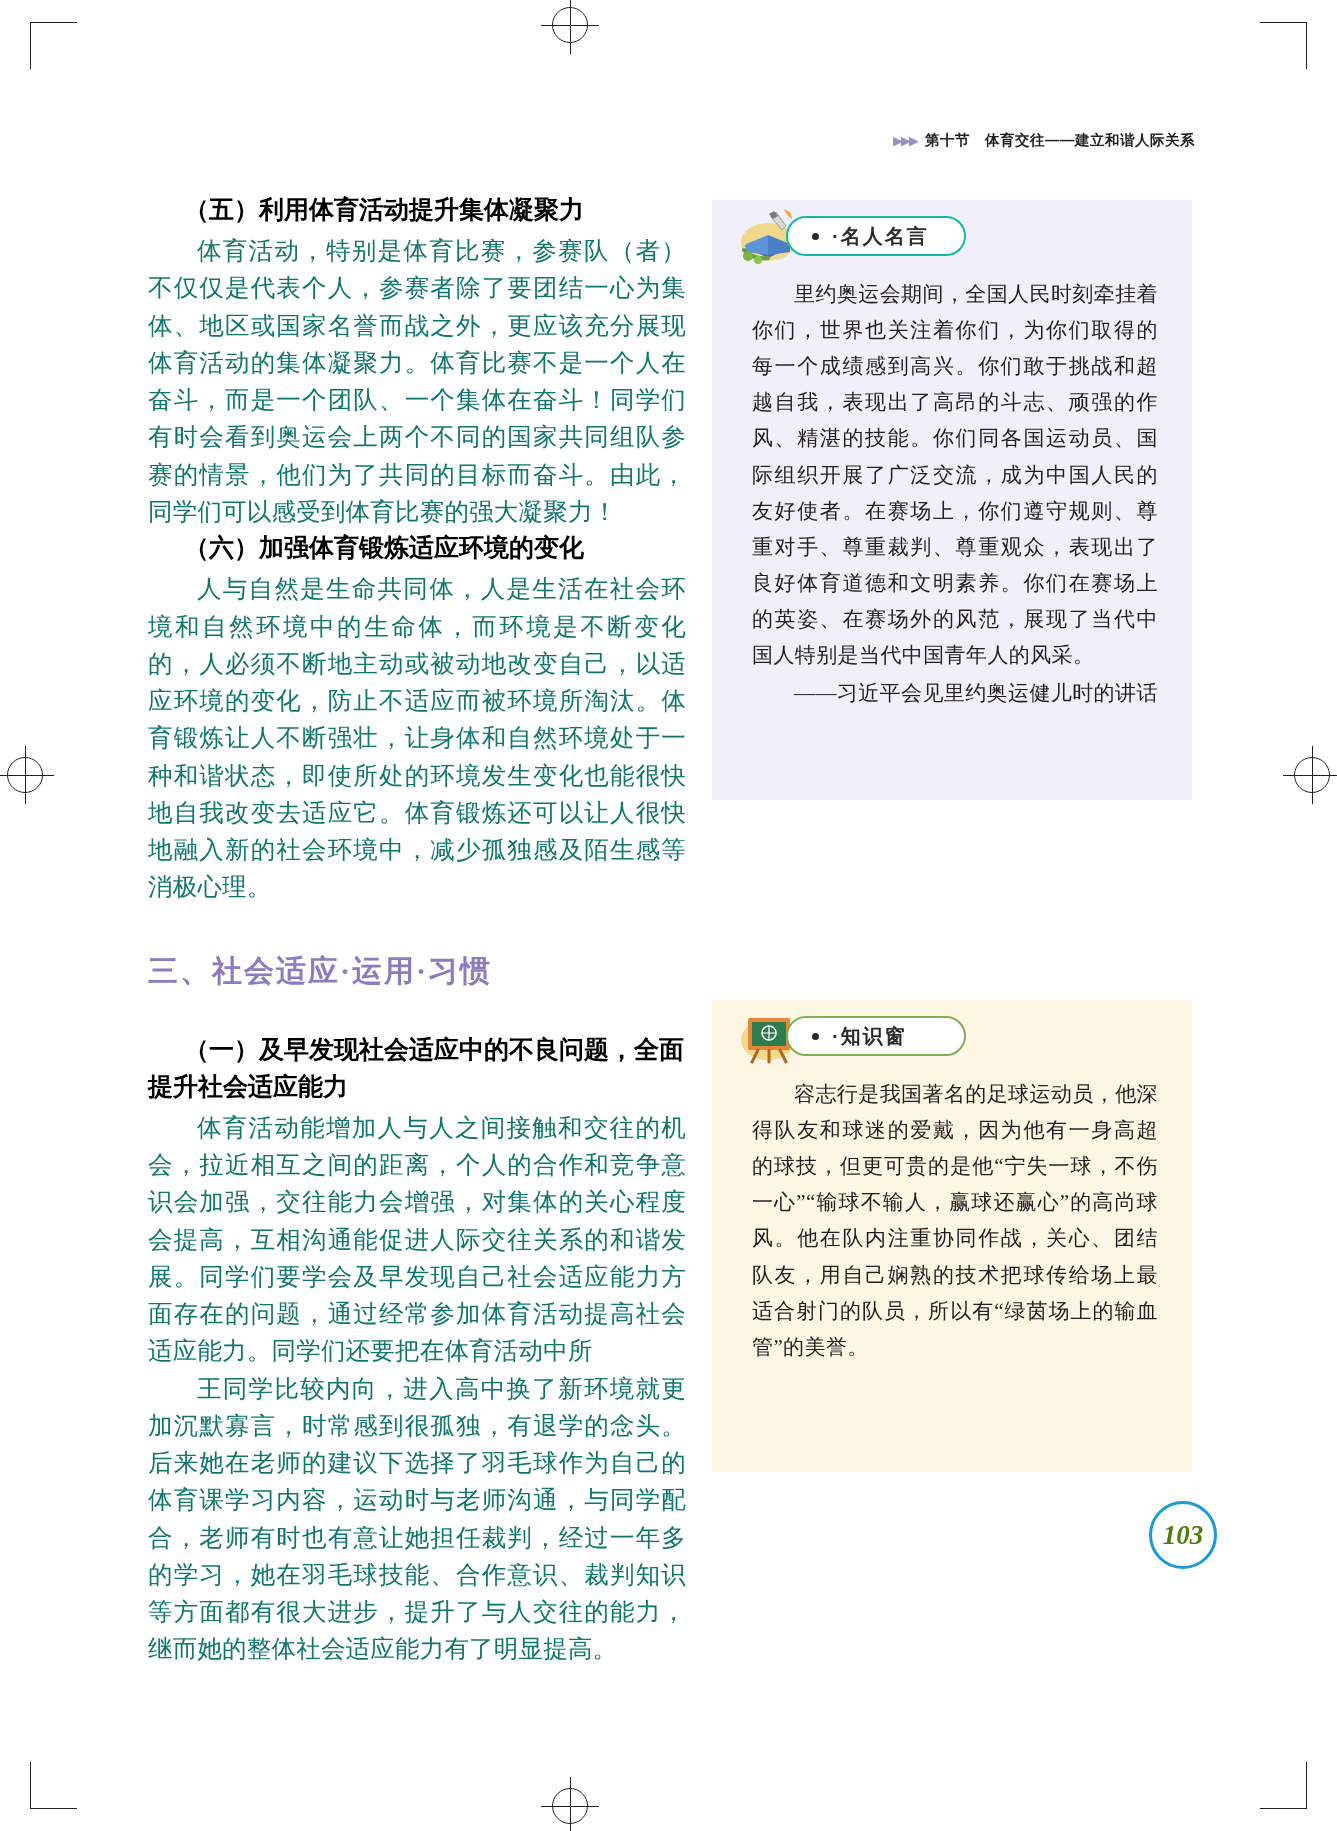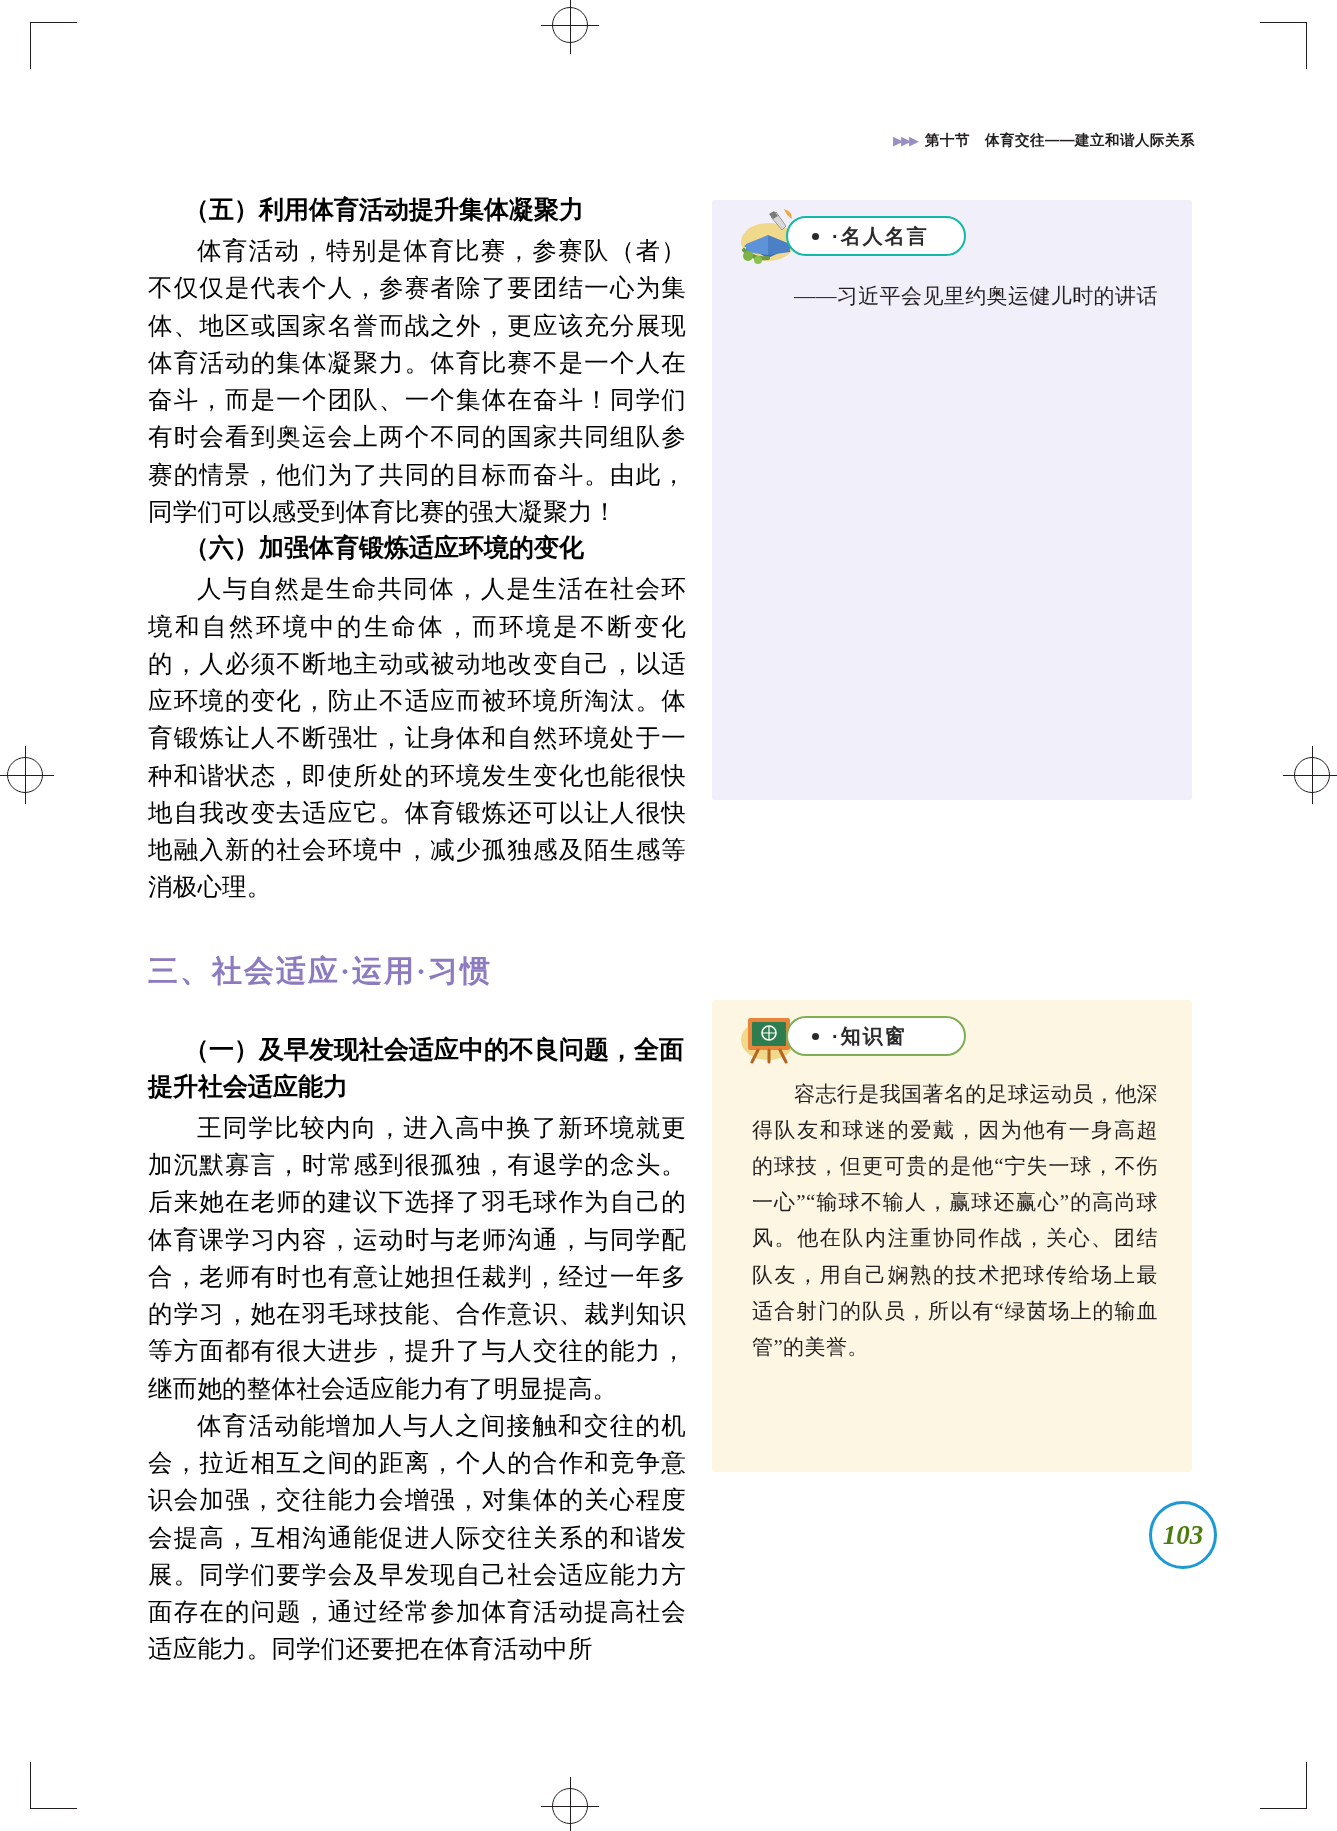--- a/index.html
+++ b/index.html
@@ -87,21 +87,21 @@
     color: #000000;
     margin: 0 0 4px 0;
     text-indent: 36px;
   }
   p.body {
     font-size: 24.5px;
     line-height: 1.52;
     margin: 0 4px 0 0;
     text-indent: 49px;
     text-align: justify;
-    color: #000000;
+    color: #0f766e;
     letter-spacing: 0.2px;
   }
   .h-section {
     font-size: 30px;
     font-weight: bold;
     color: #8d7bc0;
     margin: 46px 0 40px 0;
     letter-spacing: 2px;
     font-family: "Liberation Serif", "DejaVu Serif", serif;
   }
@@ -221,22 +221,22 @@
 
     <div class="h-sub">（五）利用体育活动提升集体凝聚力</div>
     <p class="body">体育活动，特别是体育比赛，参赛队（者）不仅仅是代表个人，参赛者除了要团结一心为集体、地区或国家名誉而战之外，更应该充分展现体育活动的集体凝聚力。体育比赛不是一个人在奋斗，而是一个团队、一个集体在奋斗！同学们有时会看到奥运会上两个不同的国家共同组队参赛的情景，他们为了共同的目标而奋斗。由此，同学们可以感受到体育比赛的强大凝聚力！</p>
 
     <div class="h-sub">（六）加强体育锻炼适应环境的变化</div>
     <p class="body">人与自然是生命共同体，人是生活在社会环境和自然环境中的生命体，而环境是不断变化的，人必须不断地主动或被动地改变自己，以适应环境的变化，防止不适应而被环境所淘汰。体育锻炼让人不断强壮，让身体和自然环境处于一种和谐状态，即使所处的环境发生变化也能很快地自我改变去适应它。体育锻炼还可以让人很快地融入新的社会环境中，减少孤独感及陌生感等消极心理。</p>
 
     <div class="h-section">三、社会适应·运用·习惯</div>
 
     <div class="h-sub">（一）及早发现社会适应中的不良问题，全面提升社会适应能力</div>
+    <p class="body">体育活动能增加人与人之间接触和交往的机会，拉近相互之间的距离，个人的合作和竞争意识会加强，交往能力会增强，对集体的关心程度会提高，互相沟通能促进人际交往关系的和谐发展。同学们要学会及早发现自己社会适应能力方面存在的问题，通过经常参加体育活动提高社会适应能力。同学们还要把在体育活动中所</p>
     <p class="body">王同学比较内向，进入高中换了新环境就更加沉默寡言，时常感到很孤独，有退学的念头。后来她在老师的建议下选择了羽毛球作为自己的体育课学习内容，运动时与老师沟通，与同学配合，老师有时也有意让她担任裁判，经过一年多的学习，她在羽毛球技能、合作意识、裁判知识等方面都有很大进步，提升了与人交往的能力，继而她的整体社会适应能力有了明显提高。</p>
-    <p class="body">体育活动能增加人与人之间接触和交往的机会，拉近相互之间的距离，个人的合作和竞争意识会加强，交往能力会增强，对集体的关心程度会提高，互相沟通能促进人际交往关系的和谐发展。同学们要学会及早发现自己社会适应能力方面存在的问题，通过经常参加体育活动提高社会适应能力。同学们还要把在体育活动中所</p>
   </div>
 
   <div class="side-box box-famous">
     <div class="box-label">
       <svg class="badge-icon" viewBox="0 0 62 60">
         <ellipse cx="30" cy="36" rx="27" ry="19" fill="#f0d98a"></ellipse>
         <path d="M6 40 L30 30 L56 40 L30 52 Z" fill="#3b6fb5"></path>
         <path d="M8 38 L30 29 L30 49 L8 46 Z" fill="#5e93d8"></path>
         <path d="M52 38 L30 29 L30 49 L52 46 Z" fill="#4b7fc6"></path>
         <path d="M38 6 L48 20 L44 24 L33 11 Z" fill="#d9d9d9" stroke="#9a9a9a" stroke-width="1"></path>
@@ -245,20 +245,21 @@
         <path d="M6 44 q10 10 24 8" fill="none" stroke="#6b9a45" stroke-width="4" stroke-linecap="round"></path>
         <circle cx="10" cy="50" r="5" fill="#7cb342"></circle>
         <circle cx="20" cy="54" r="4" fill="#8bc34a"></circle>
       </svg>
       <div class="label-pill">
         <span class="dot"></span>
         <span>·名人名言</span>
       </div>
     </div>
     <div class="box-text">
+      <p>里约奥运会期间，全国人民时刻牵挂着你们，世界也关注着你们，为你们取得的每一个成绩感到高兴。你们敢于挑战和超越自我，表现出了高昂的斗志、顽强的作风、精湛的技能。你们同各国运动员、国际组织开展了广泛交流，成为中国人民的友好使者。在赛场上，你们遵守规则、尊重对手、尊重裁判、尊重观众，表现出了良好体育道德和文明素养。你们在赛场上的英姿、在赛场外的风范，展现了当代中国人特别是当代中国青年人的风采。</p>
       <p class="attrib">——习近平会见里约奥运健儿时的讲话</p>
     </div>
   </div>
 
   <div class="side-box box-knowledge">
     <div class="box-label">
       <svg class="badge-icon" viewBox="0 0 62 60">
         <ellipse cx="30" cy="34" rx="27" ry="20" fill="#f0d98a"></ellipse>
         <rect x="10" y="12" width="42" height="32" rx="2" fill="#e8853a"></rect>
         <rect x="14" y="16" width="34" height="24" rx="1" fill="#2e7d4f"></rect>

